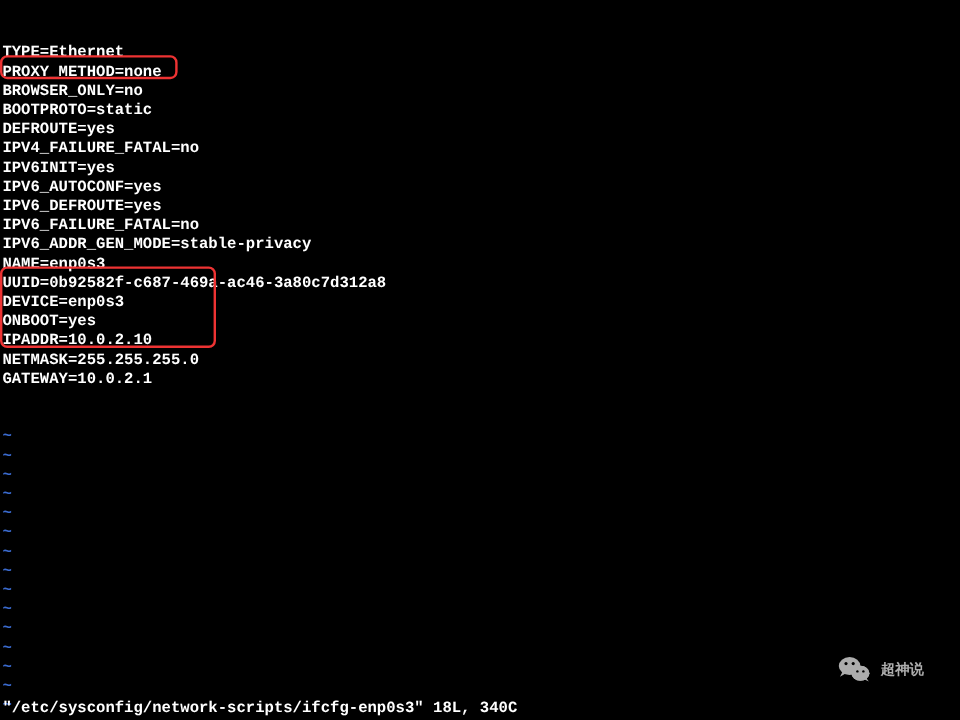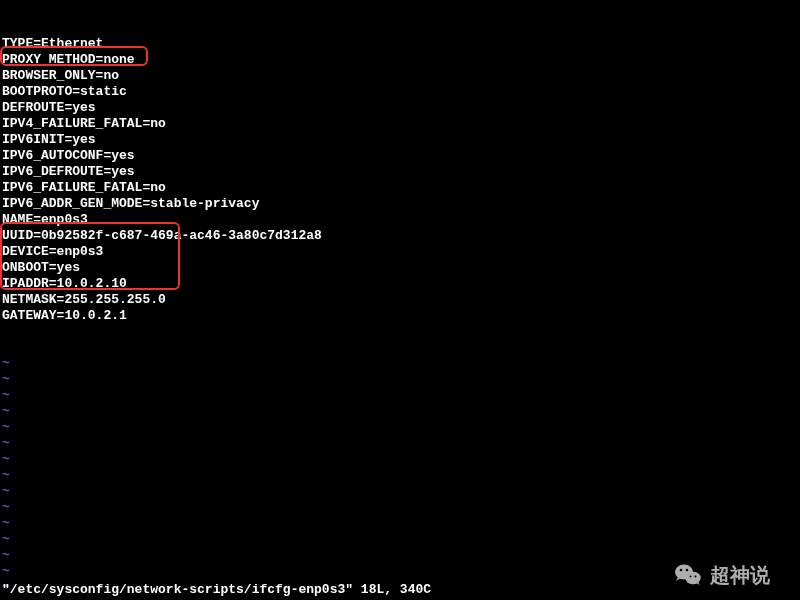--- a/index.html
+++ b/index.html
@@ -52,27 +52,27 @@
     }
     .status-line {
       position: absolute;
       bottom: 2px;
       left: 2px;
       color: #fff;
     }
     .watermark {
       position: absolute;
       right: 30px;
-      bottom: 13px;
+      bottom: 30px;
       display: flex;
       align-items: center;
       gap: 8px;
       color: #ccc;
       font-family: sans-serif;
-      font-size: 20px;
+      font-size: 12px;
       opacity: 0.85;
     }
     .wechat-icon {
       width: 28px;
       height: 24px;
       position: relative;
     }
     .wechat-icon svg {
       width: 100%;
       height: 100%;

